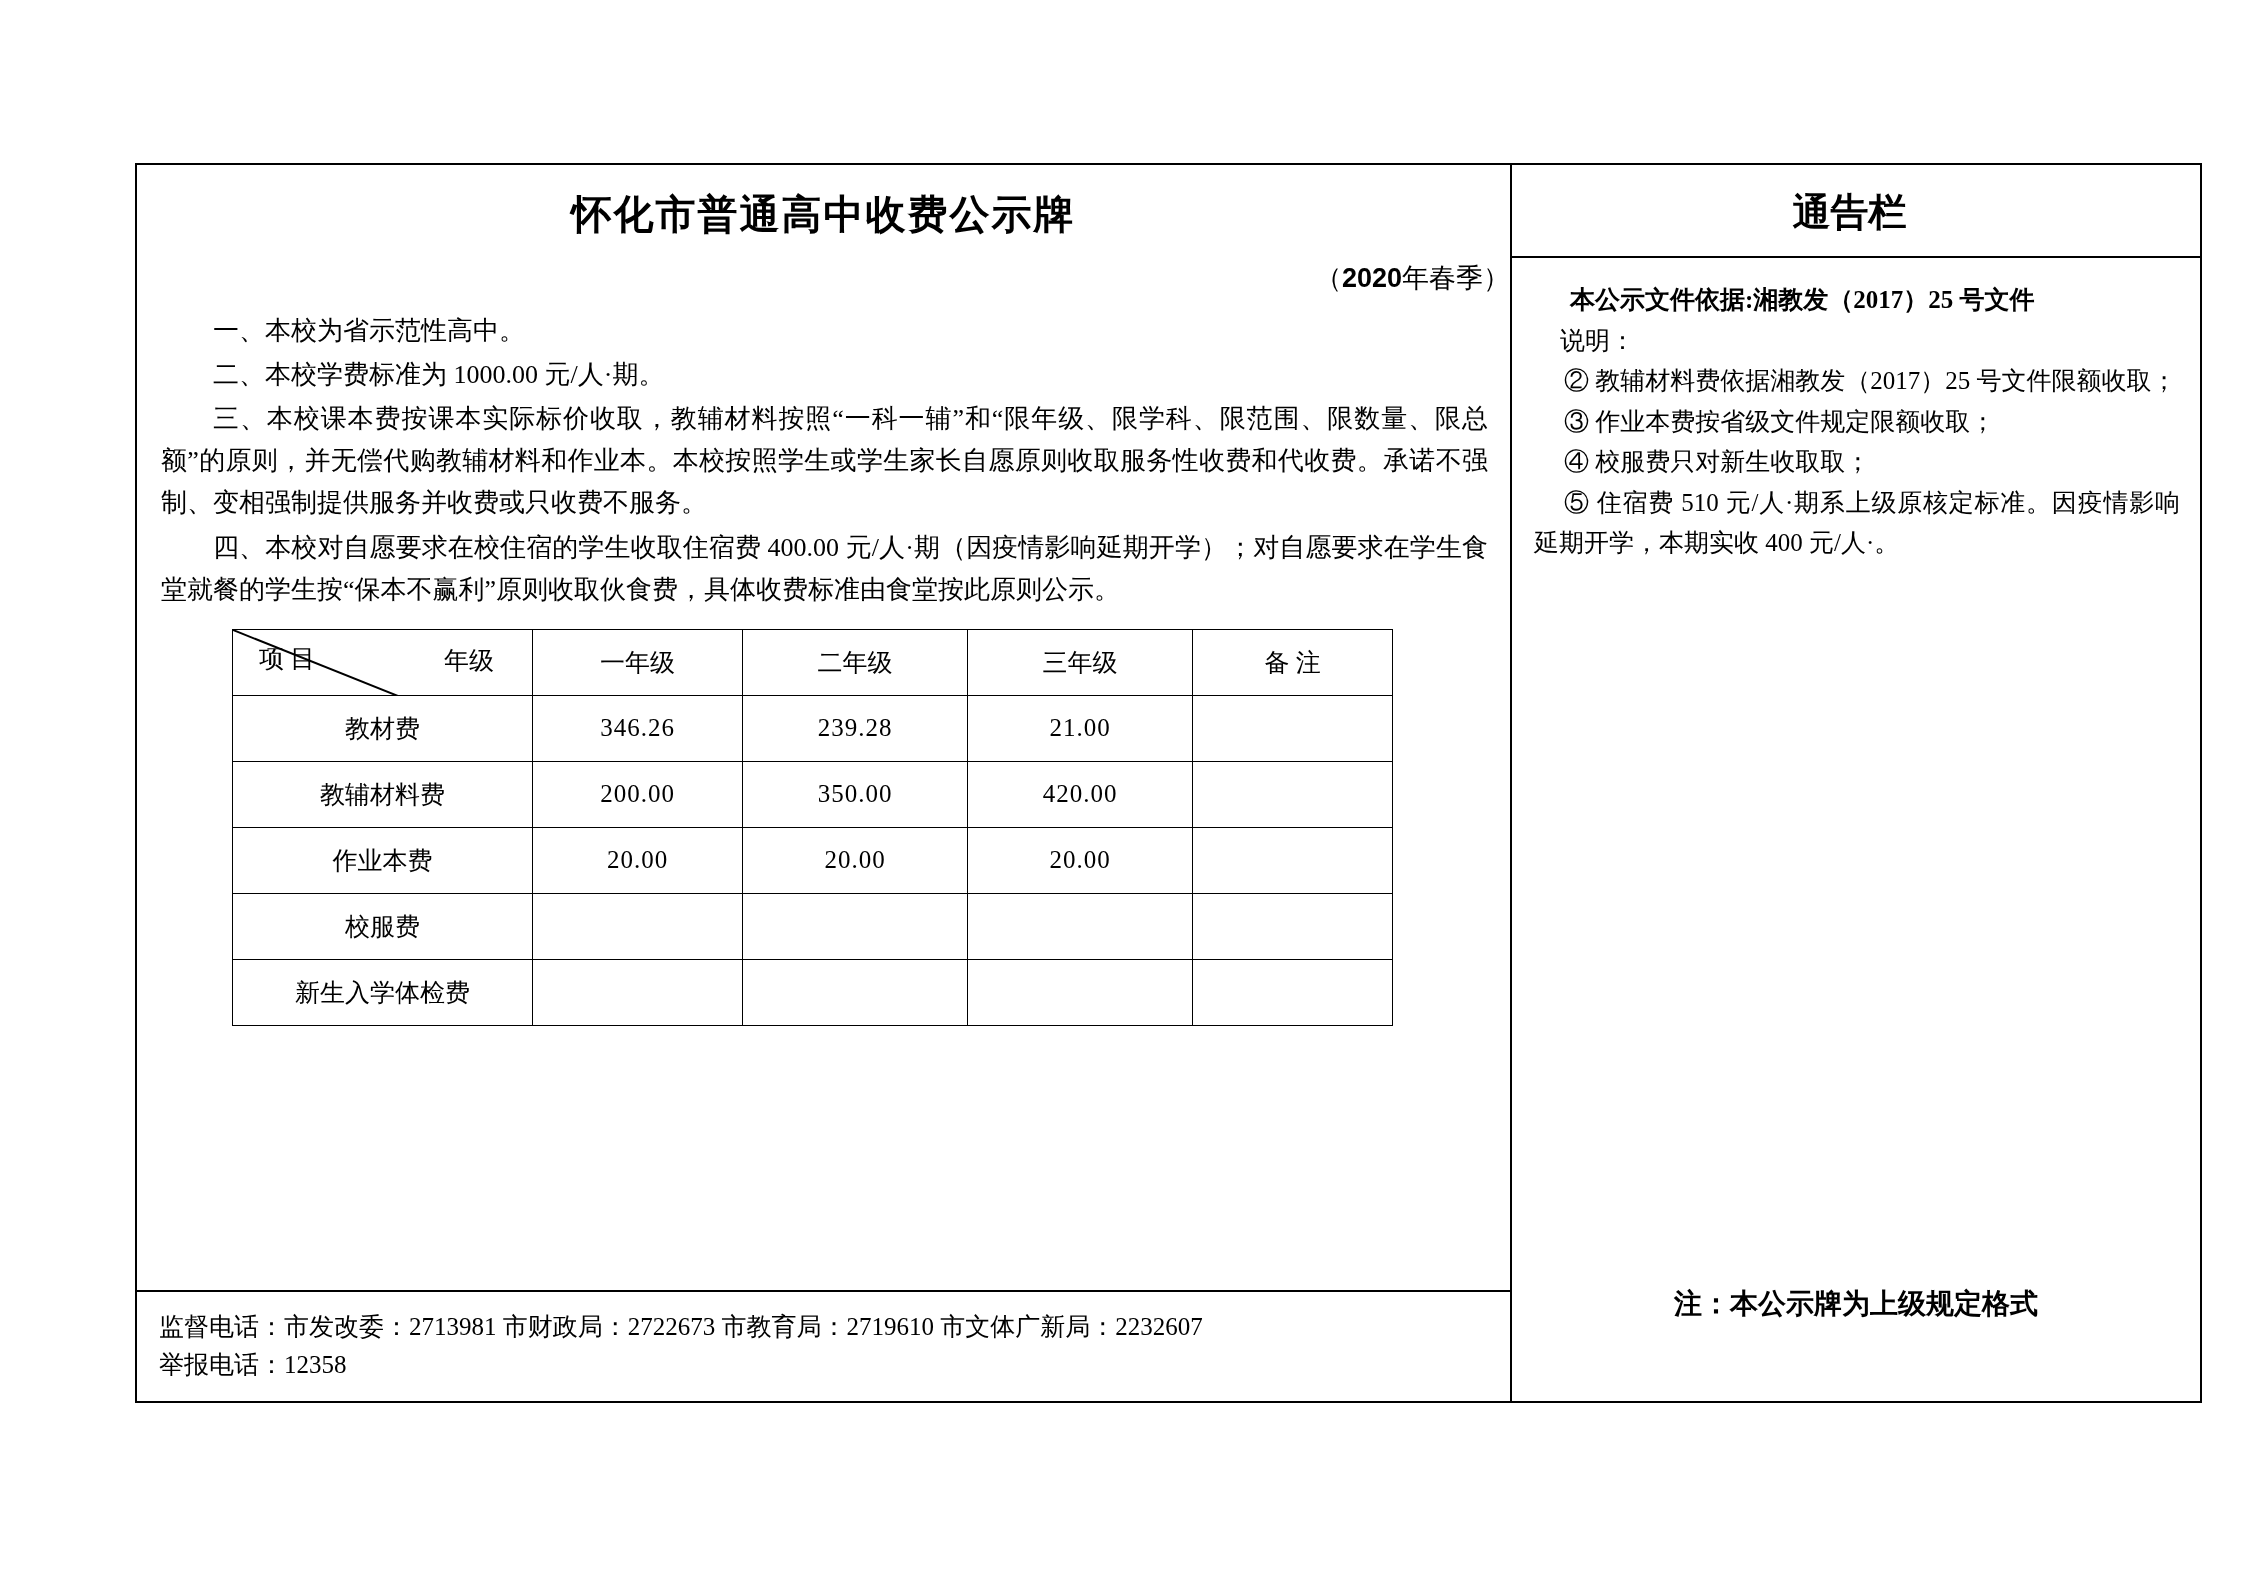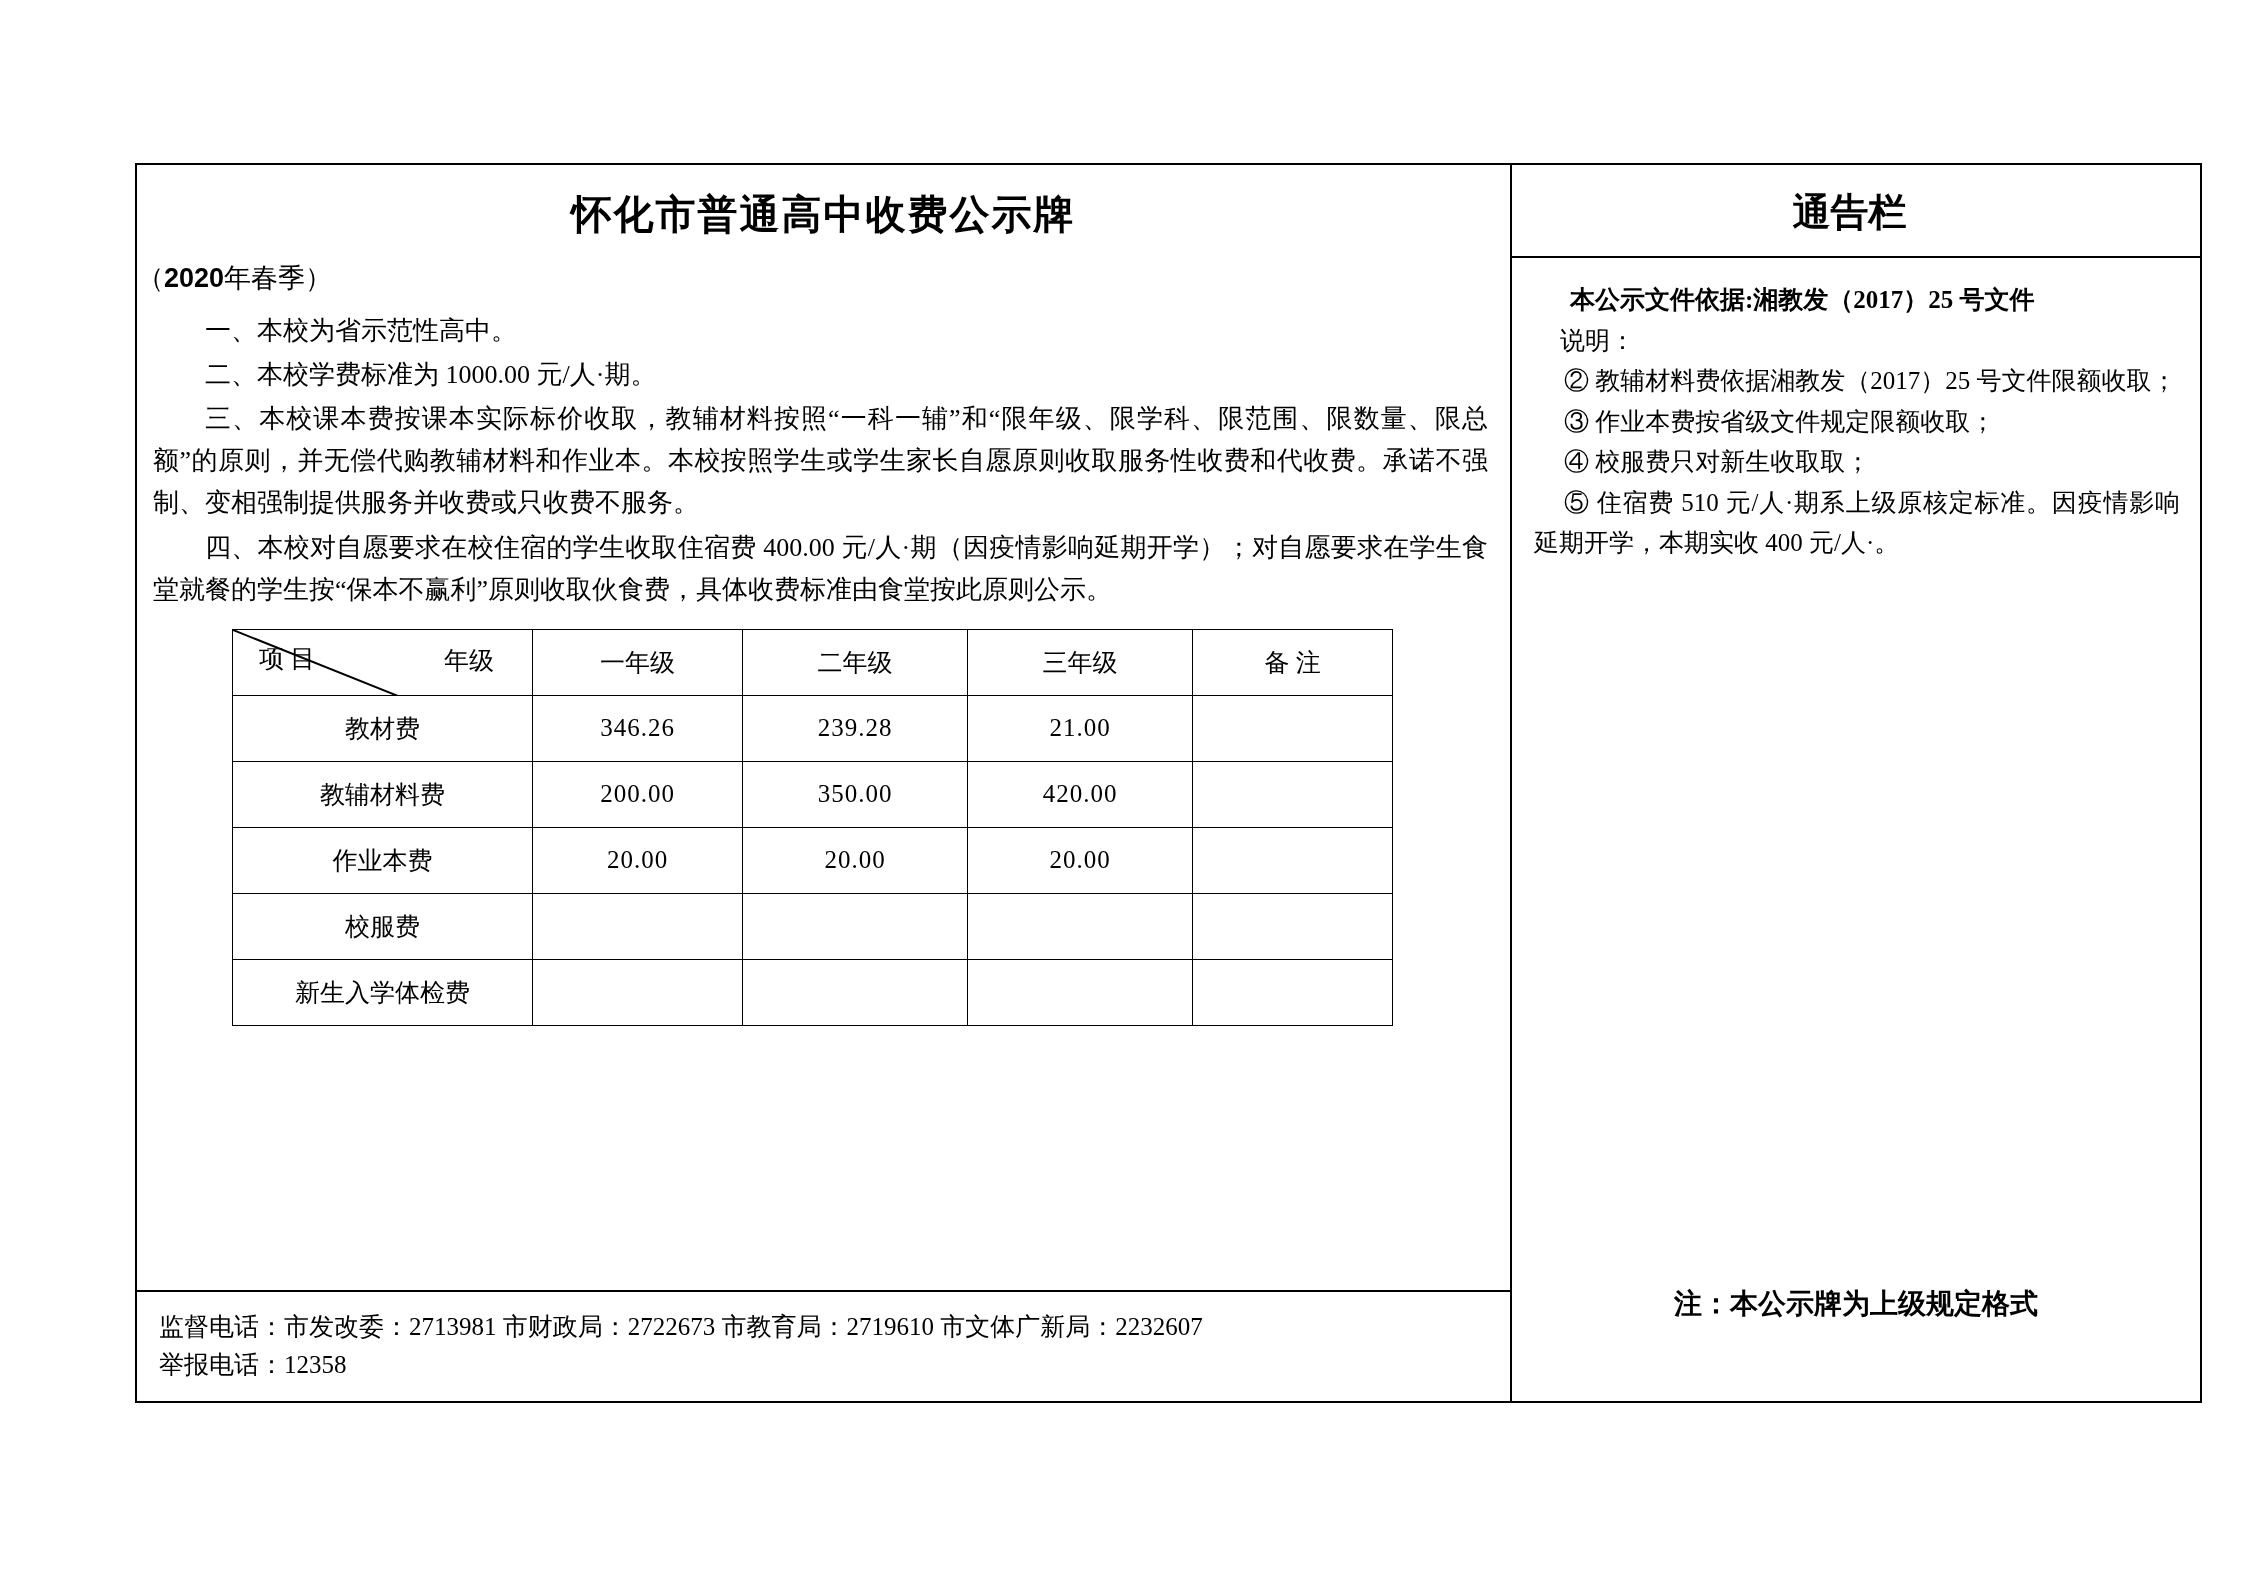--- a/index.html
+++ b/index.html
@@ -43,30 +43,30 @@
   
   .main-title {
     text-align: center;
     font-size: 40px;
     font-weight: bold;
     letter-spacing: 2px;
     margin-top: 22px;
     font-family: "Liberation Sans", "DejaVu Sans", sans-serif;
   }
   .sub-title {
-    text-align: left;
+    text-align: right;
     font-size: 27px;
     margin-top: 18px;
     font-family: "Liberation Serif", serif;
   }
   .sub-title b { font-family: "Liberation Sans", sans-serif; }
   .body-text {
     font-size: 26px;
     line-height: 1.62;
-    padding: 0 22px 0 16px;
+    padding: 0 22px 0 24px;
     margin-top: 14px;
   }
   .body-text p {
     margin: 0 0 2px 0;
     text-align: justify;
     text-justify: inter-ideograph;
   }
   .indent2 { text-indent: 52px; }
   
   .fee-table-wrap {

